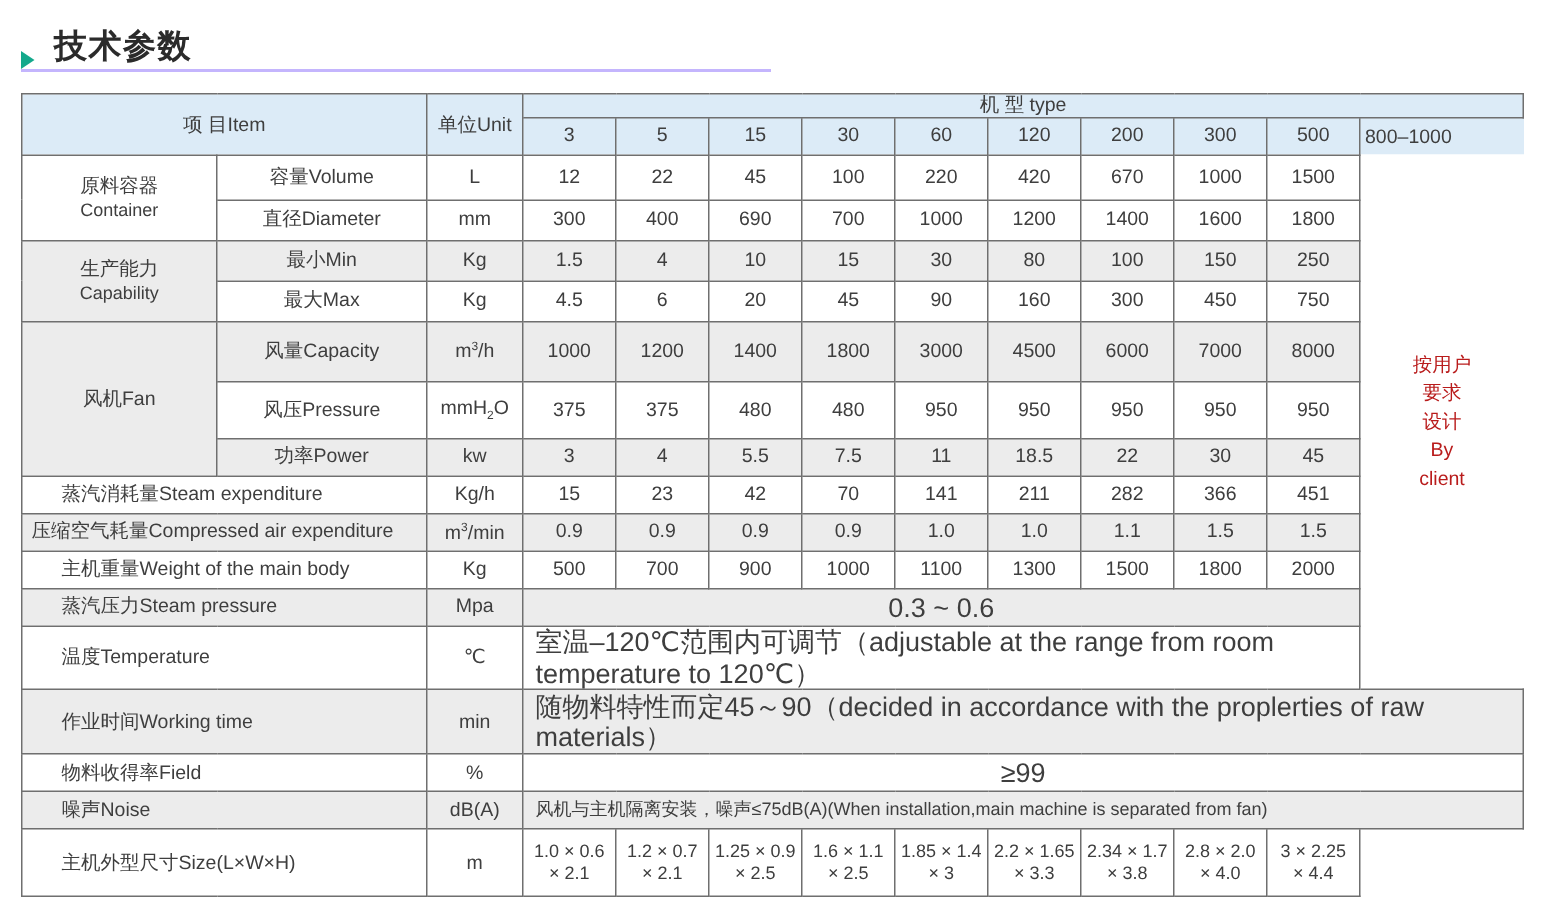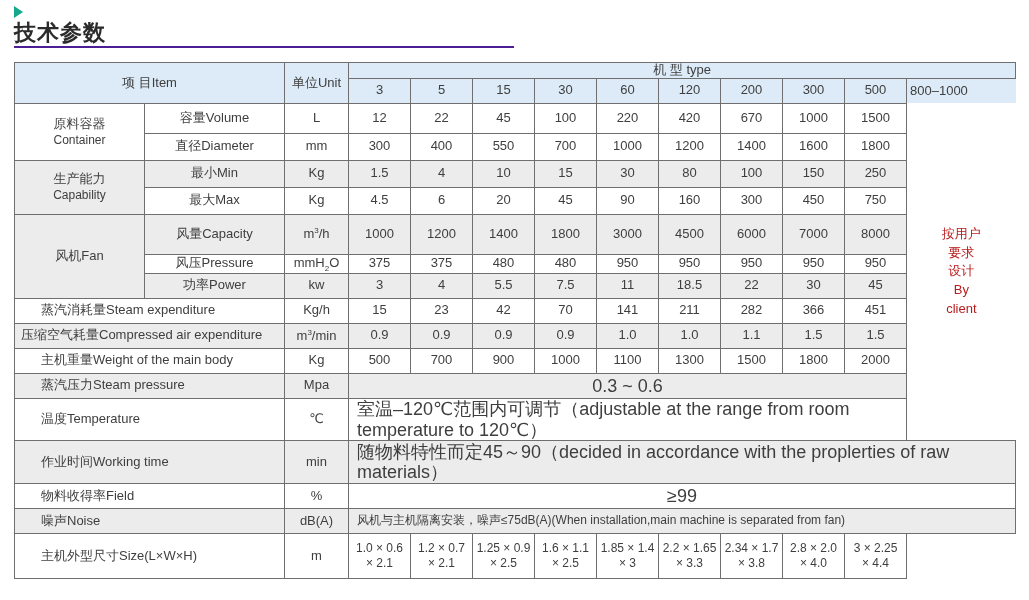--- a/index.html
+++ b/index.html
@@ -10,23 +10,22 @@
     font-family: "Liberation Sans", "DejaVu Sans", sans-serif;
     color: #3c3c3c;
     overflow: hidden;
   }
 
   
   #title-bar {
     position: absolute;
     left: 14px; top: 6px;
     width: 500px; height: 42px;
-    display: flex; align-items: flex-start;
-    border-bottom: 2px solid #4c1d95;
-    flex-direction: column;
+    display: flex; align-items: flex-end;
+    border-bottom: 2px solid #c4b5fd;
   }
   #tri {
     width: 0; height: 0;
     border-left: 9px solid #14a98c;
     border-top: 6px solid transparent;
     border-bottom: 6px solid transparent;
     margin-right: 13px;
     flex: 0 0 auto;
   }
   #title-cn {
@@ -160,21 +159,21 @@
       <span>By</span><br>
       <span>client</span>
     </td>
   </tr>
 
   <tr>
     <td class="sub-item" style="height:27px">直径Diameter</td>
     <td class="unit">mm</td>
     <td>300</td>
     <td>400</td>
-    <td>550</td>
+    <td>690</td>
     <td>700</td>
     <td>1000</td>
     <td>1200</td>
     <td>1400</td>
     <td>1600</td>
     <td>1800</td>
   </tr>
 
   <tr class="stripe">
     <td class="item-group gray" rowspan="2">
@@ -219,21 +218,21 @@
     <td>1400</td>
     <td>1800</td>
     <td>3000</td>
     <td>4500</td>
     <td>6000</td>
     <td>7000</td>
     <td>8000</td>
   </tr>
 
   <tr>
-    <td class="sub-item" style="height:19px">风压Pressure</td>
+    <td class="sub-item" style="height:38px">风压Pressure</td>
     <td class="unit">mmH<sub>2</sub>O</td>
     <td>375</td>
     <td>375</td>
     <td>480</td>
     <td>480</td>
     <td>950</td>
     <td>950</td>
     <td>950</td>
     <td>950</td>
     <td>950</td>

